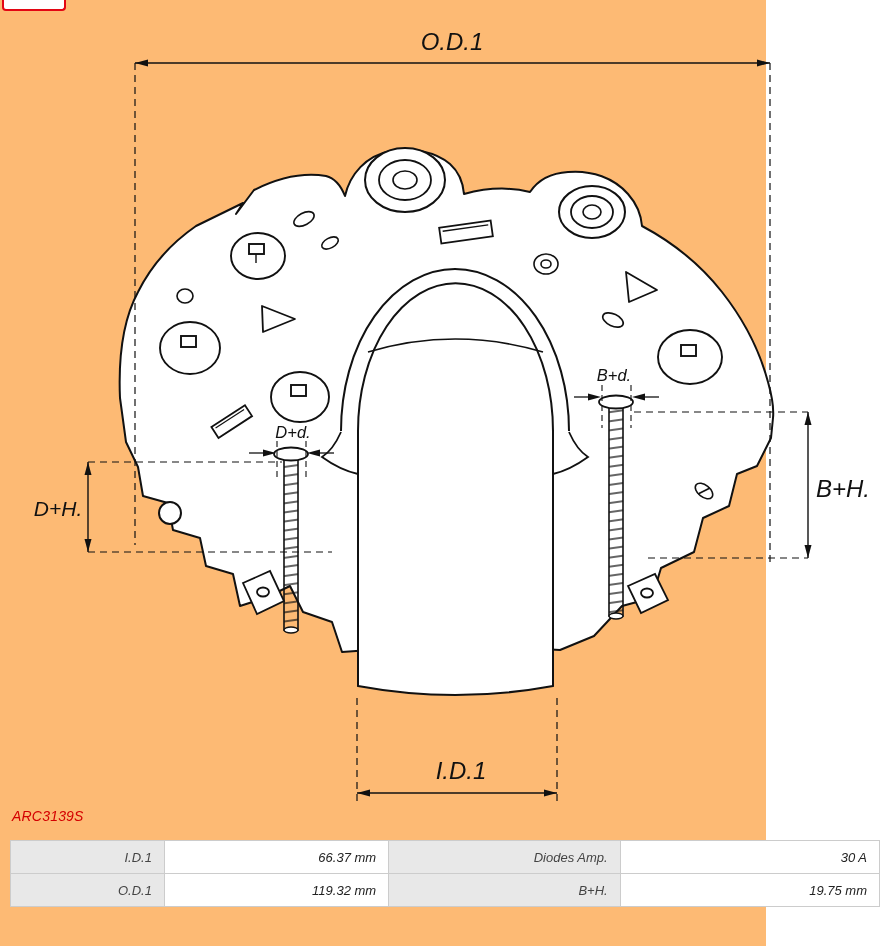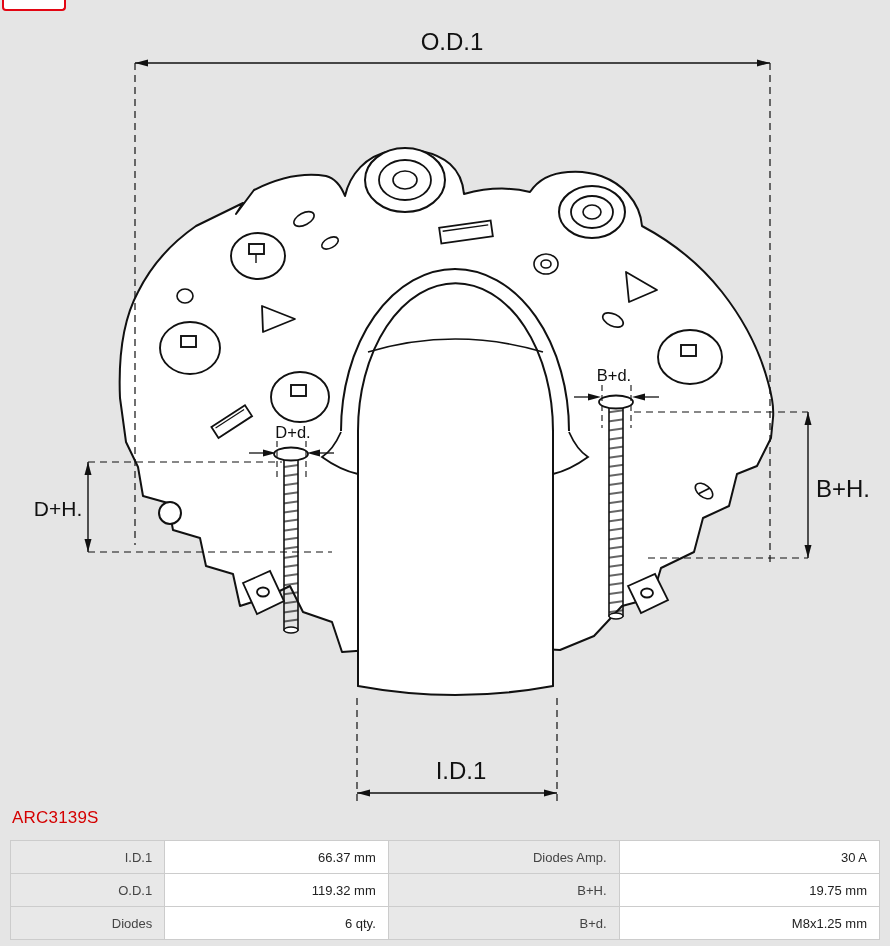--- a/index.html
+++ b/index.html
@@ -1,22 +1,22 @@
 <!DOCTYPE html>
 <html><head>
 <meta charset="utf-8">
 <style>
   html,body{margin:0;padding:0;background:#ffffff;width:890px;height:946px;overflow:hidden;
     font-family:"Liberation Sans", sans-serif;}
-  .page{position:relative;width:890px;height:946px;background:#e5e5e5;}
+  .page{position:relative;width:766px;height:946px;background:#fdba74;font-style:italic;}
   .logo-frag{position:absolute;top:0;left:2px;width:60px;height:9px;background:#fff;
     border:2px solid #e30613;border-top:none;border-radius:0 0 4px 4px;}
   .drawing-wrap{position:absolute;top:0;left:0;width:890px;height:806px;}
   svg text{font-family:"Liberation Sans", sans-serif;fill:#111;}
-  .part-number{position:absolute;top:808px;left:12px;font-size:17px;color:#d40000;
+  .part-number{position:absolute;top:808px;left:12px;font-size:14px;color:#d40000;
     letter-spacing:0.2px;}
   .spec-table{position:absolute;top:840px;left:10px;width:870px;border-collapse:collapse;
     font-size:13px;color:#333;}
   .spec-table td{border:1px solid #cccccc;height:32px;padding:0 12px 0 6px;text-align:right;
     vertical-align:middle;white-space:nowrap;}
   .spec-table td.lbl{background:#e8e8e8;color:#444;}
   .spec-table td.val{background:#ffffff;color:#222;}
   .c1{width:147px}.c2{width:222px}.c3{width:229px}.c4{width:262px}
 </style>
 </head>
@@ -208,22 +208,16 @@
         <td class="val c2">66.37 mm</td>
         <td class="lbl c3">Diodes Amp.</td>
         <td class="val c4">30 A</td>
       </tr>
       <tr>
         <td class="lbl c1">O.D.1</td>
         <td class="val c2">119.32 mm</td>
         <td class="lbl c3">B+H.</td>
         <td class="val c4">19.75 mm</td>
       </tr>
-      <tr>
-        <td class="lbl c1">Diodes</td>
-        <td class="val c2">6 qty.</td>
-        <td class="lbl c3">B+d.</td>
-        <td class="val c4">M8x1.25 mm</td>
-      </tr>
     </tbody>
   </table>
 
 </div>
 
 </body></html>

